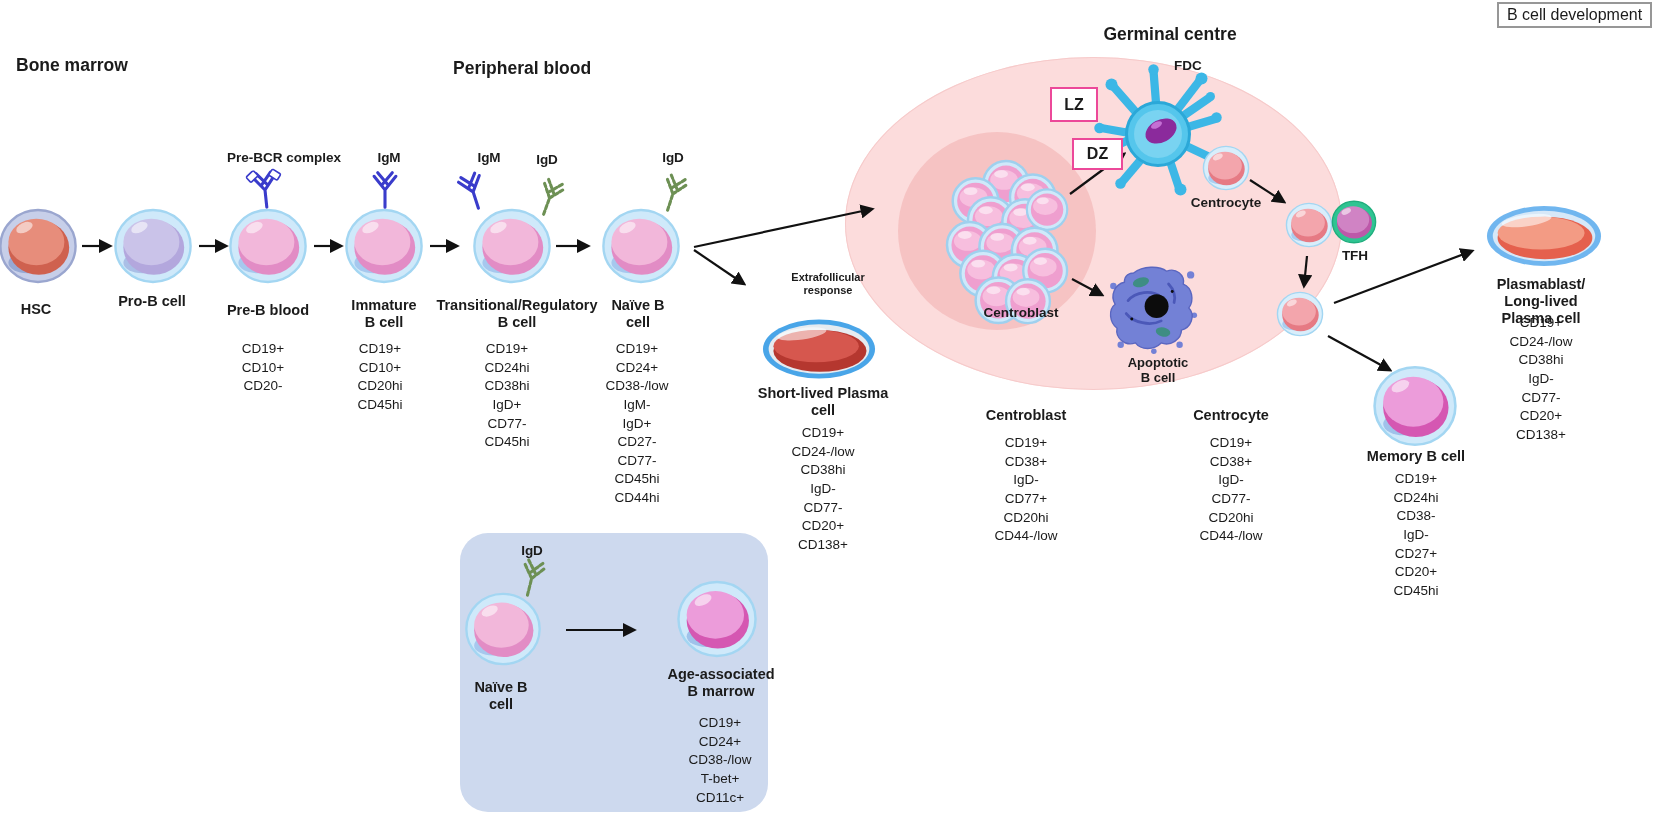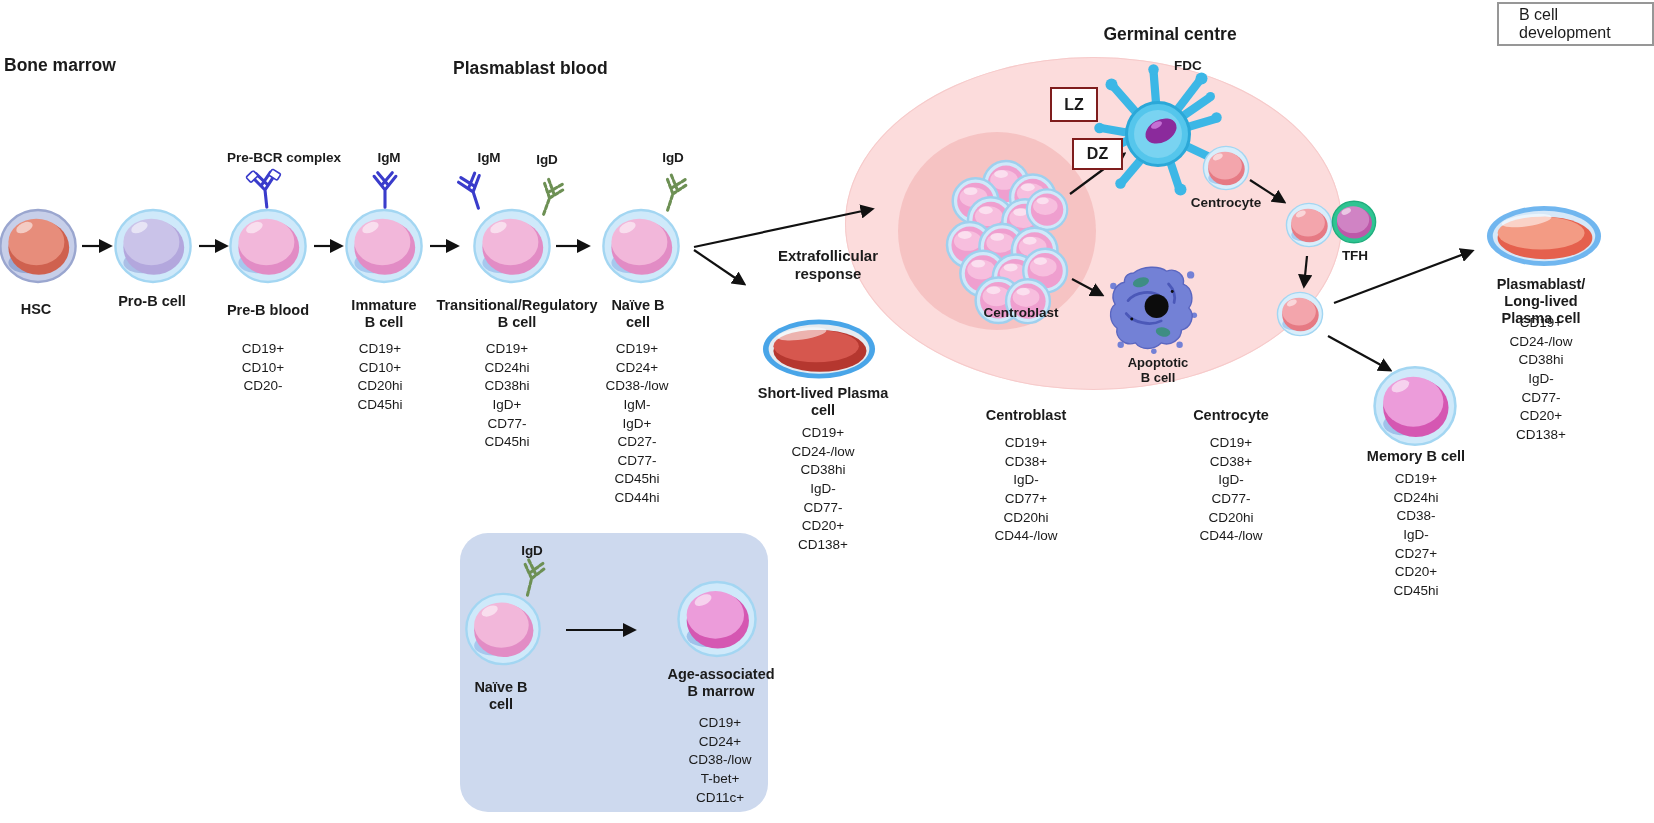--- a/index.html
+++ b/index.html
@@ -5,22 +5,22 @@
   html,body{margin:0;padding:0;background:#fff;}
   #canvas{position:relative;width:1654px;height:823px;background:#ffffff;overflow:hidden;
           font-family:"Liberation Sans",sans-serif;color:#1b1b1b;}
   .abs{position:absolute;}
   .ctr{transform:translateX(-50%);}
   .heading{font-weight:bold;font-size:17.5px;white-space:pre-line;}
   .cell-label{font-weight:bold;font-size:14.5px;line-height:1.18;white-space:pre-line;text-align:center;}
   .markers{font-size:13.5px;line-height:1.38;white-space:pre-line;text-align:center;}
   .recep-label{font-weight:bold;font-size:13.5px;text-align:left;}
   .small-bold{font-weight:bold;font-size:13.5px;white-space:pre-line;}
-  .badge{border:2px solid #979797;background:#fff;font-size:16px;padding:2px 20px;}
-  .zone-box{border:2px solid #7f1d1d;background:#ffffff;font-weight:bold;font-size:16px;
+  .badge{border:2px solid #979797;background:#fff;font-size:16px;padding:2px 8px;}
+  .zone-box{border:2px solid #ec4899;background:#ffffff;font-weight:bold;font-size:16px;
             display:flex;align-items:center;justify-content:center;}
   .gc-ellipse{background:#fcdcdc;border-radius:50%;box-shadow:0 0 0 1px #f6caca inset;}
   .dz-circle{background:#f6c3c3;border-radius:50%;}
   .blue-panel{background:#cdd9ee;border-radius:28px;}
   svg.cell{position:absolute;overflow:visible;}
   .std  {--ringFill:#cfe9fa;--ringStroke:#a3d6f2;--shadow:#a6c8ee;--main:#f2b7da;--dark:#e28cc5;}
   .hsc  {--ringFill:#c7cfe9;--ringStroke:#9aa6cf;--shadow:#97a9d4;--main:#e78d7b;--dark:#cf614f;}
   .prob {--ringFill:#cfe9fa;--ringStroke:#a3d6f2;--shadow:#aabfe6;--main:#cac3e9;--dark:#b3a7dd;}
   .mag  {--ringFill:#cfe9fa;--ringStroke:#a3d6f2;--shadow:#9fc2ea;--main:#ec9cda;--dark:#d557b2;}
   .gcsm {--ringFill:#d9eefb;--ringStroke:#a3d6f2;--shadow:#aacdf0;--main:#f3a5ac;--dark:#e67a84;}
@@ -231,22 +231,22 @@
       <line x1="1070" y1="194" x2="1124" y2="154" marker-end="url(#arr)"></line>
       <line x1="1072" y1="279" x2="1102" y2="295" marker-end="url(#arr)"></line>
       <line x1="1250" y1="180" x2="1284" y2="202" marker-end="url(#arr)"></line>
       <line x1="1307" y1="256" x2="1304" y2="286" marker-end="url(#arr)"></line>
       <line x1="1334" y1="303" x2="1472" y2="251" marker-end="url(#arr)"></line>
       <line x1="1328" y1="336" x2="1390" y2="370" marker-end="url(#arr)"></line>
       <line x1="566" y1="630" x2="634" y2="630" marker-end="url(#arr)"></line>
     </g>
   </svg>
 
-  <div class="abs heading" style="left:4px;top:55px">Bone marrow</div>
-  <div class="abs heading" style="left:453px;top:58px">Plasmablast blood</div>
+  <div class="abs heading" style="left:16px;top:55px">Bone marrow</div>
+  <div class="abs heading" style="left:453px;top:58px">Peripheral blood</div>
   <div class="abs heading ctr" style="left:1170px;top:24px">Germinal centre</div>
   <div class="abs badge" style="left:1497px;top:2px">B cell development</div>
 
   <div class="abs recep-label ctr" style="left:284px;top:150px">Pre-BCR complex</div>
   <div class="abs recep-label ctr" style="left:389px;top:150px">IgM</div>
   <div class="abs recep-label ctr" style="left:489px;top:150px">IgM</div>
   <div class="abs recep-label ctr" style="left:547px;top:152px">IgD</div>
   <div class="abs recep-label ctr" style="left:673px;top:150px">IgD</div>
 
   <div class="abs cell-label ctr" style="left:36px;top:301px">HSC</div>
@@ -275,21 +275,21 @@
   <div class="abs markers ctr" style="left:637px;top:340px">CD19+
 CD24+
 CD38-/low
 IgM-
 IgD+
 CD27-
 CD77-
 CD45hi
 CD44hi</div>
 
-  <div class="abs cell-label ctr" style="left:828px;top:247px;font-size:15px">Extrafollicular
+  <div class="abs cell-label ctr" style="left:828px;top:271px;font-size:11px">Extrafollicular
 response</div>
   <div class="abs cell-label ctr" style="left:823px;top:385px">Short-lived Plasma
 cell</div>
   <div class="abs markers ctr" style="left:823px;top:424px">CD19+
 CD24-/low
 CD38hi
 IgD-
 CD77-
 CD20+
 CD138+</div>

